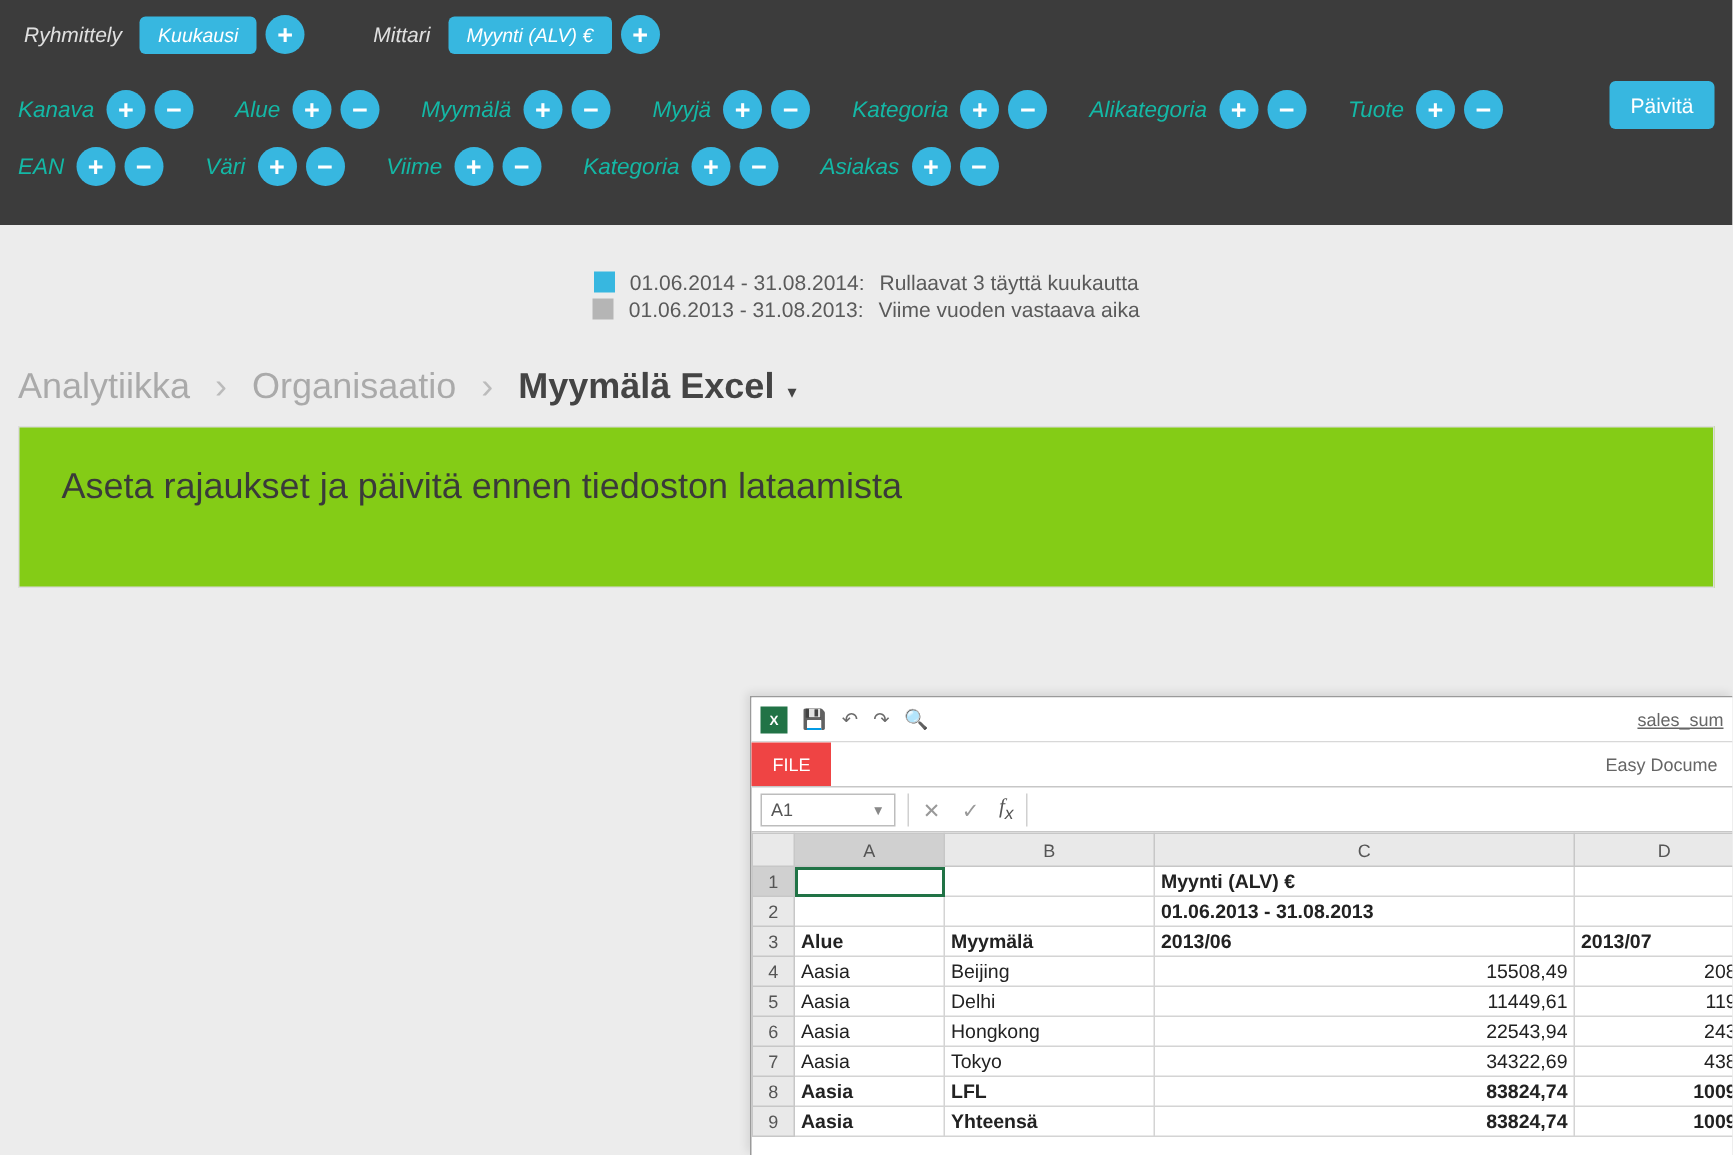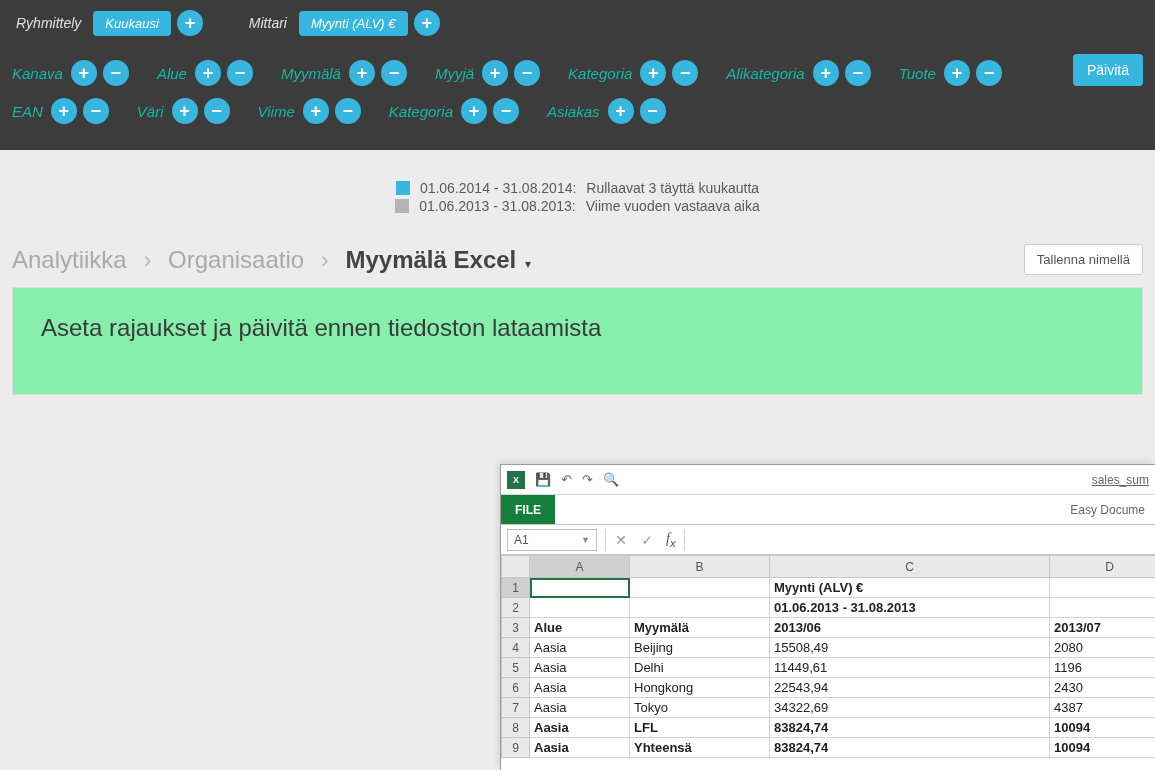--- a/index.html
+++ b/index.html
@@ -29,45 +29,45 @@
 
 
 .crumb-row { display: flex; align-items: center; padding: 6px 12px 12px 12px; }
 .crumb { font-size: 24px; color: #aaa; }
 .crumb .sep { margin: 0 10px; color: #bbb; }
 .crumb .active { color: #444; font-weight: 600; }
 .caret-down { font-size: 12px; color: #444; margin-left: 2px; }
 .save-btn { margin-left: auto; background: #fff; border: 1px solid #ccc; padding: 7px 12px; font-size: 13px; color: #555; border-radius: 3px; cursor: pointer; }
 
 
-.card { background: #86efac; margin: 0 12px; border: 1px solid #ddd; padding: 26px 28px 34px 28px; }
+.card { background: #84cc16; margin: 0 12px; border: 1px solid #ddd; padding: 26px 28px 34px 28px; }
 .card h2 { font-size: 24px; color: #3a3a3a; font-weight: 500; margin-bottom: 18px; }
 .download-link { color: #555; font-size: 14px; cursor: pointer; padding-left: 12px; }
 
 
 .excel { position: absolute; left: 500px; top: 464px; width: 655px; height: 306px; background: #fff; border-left: 1px solid #9a9a9a; border-top: 1px solid #9a9a9a; display: flex; flex-direction: column; box-shadow: -2px -2px 6px rgba(0,0,0,0.1); }
 .excel-qat { height: 30px; background: #fff; border-bottom: 1px solid #d8d8d8; display: flex; align-items: center; padding: 0 6px; gap: 10px; color: #6b6b6b; font-size: 13px; }
 .xlicon { width: 18px; height: 18px; background: #217346; color: #fff; font-size: 9px; font-weight: bold; display: flex; align-items: center; justify-content: center; }
 .qat-filename { margin-left: auto; font-size: 12px; color: #666; text-decoration: underline; }
 .excel-ribbon { height: 30px; background: #fff; display: flex; align-items: stretch; font-size: 12px; color: #444; border-bottom: 1px solid #c7c7c7; }
 .ribbon-tab { padding: 8px 14px; cursor: pointer; }
-.ribbon-tab.file { background: #15803d; color: #fff; font-weight: 700; }
+.ribbon-tab.file { background: #ef4444; color: #fff; font-weight: 400; }
 .ribbon-right { margin-left: auto; padding: 8px 10px; color: #666; }
 .excel-fx { height: 30px; display: flex; align-items: center; border-bottom: 1px solid #c7c7c7; font-size: 12px; color: #555; }
 .namebox { width: 90px; height: 22px; border: 1px solid #bdbdbd; margin: 0 6px; padding: 0 6px; display: flex; align-items: center; justify-content: space-between; font-size: 12px; gap: 24px; }
 .fx-btn { width: 26px; text-align: center; color: #999; font-size: 14px; }
 .fx-label { font-style: italic; font-family: "Times New Roman", serif; font-size: 14px; padding: 0 6px; }
 .fx-divider { width: 1px; height: 22px; background: #d0d0d0; margin: 0 2px; }
 
 .excel-grid { flex: 1; overflow: hidden; }
 .excel-grid table { border-collapse: collapse; width: 100%; font-size: 13px; color: #222; table-layout: fixed; }
 .excel-grid th { background: #e9e9e9; border: 1px solid #c7c7c7; font-weight: 400; color: #555; height: 22px; font-size: 12px; }
 .excel-grid td { border: 1px solid #d4d4d4; height: 20px; padding: 0 4px; white-space: nowrap; overflow: hidden; }
 .excel-grid .rowhead { background: #e9e9e9; text-align: center; color: #555; font-size: 12px; width: 28px; border: 1px solid #c7c7c7; }
-.excel-grid .ralign { text-align: left; }
+.excel-grid .ralign { text-align: right; }
 .excel-grid .bold { font-weight: 700; }
 .excel-grid th.sel, .excel-grid td.rowhead.sel { background: #d0d0d0; }
 .excel-grid td.active { outline: 2px solid #217346; outline-offset: -2px; }
 .corner { background: #e9e9e9; border: 1px solid #c7c7c7; width: 28px; }
 </style>
 </head>
 <body>
 
 <div class="top-panel">
   <div class="row row1">
@@ -163,21 +163,20 @@
 
 <div class="crumb-row">
   <div class="crumb">
     <span>Analytiikka</span>
     <span class="sep">›</span>
     <span>Organisaatio</span>
     <span class="sep">›</span>
     <span class="active">Myymälä Excel</span>
     <span class="caret-down">▾</span>
   </div>
-  <span class="save-btn">Tallenna nimellä</span>
 </div>
 
 <div class="card">
   <h2>Aseta rajaukset ja päivitä ennen tiedoston lataamista</h2>
 </div>
 
 <div class="excel">
   <div class="excel-qat">
     <span class="xlicon">X</span>
     <span>💾</span>

